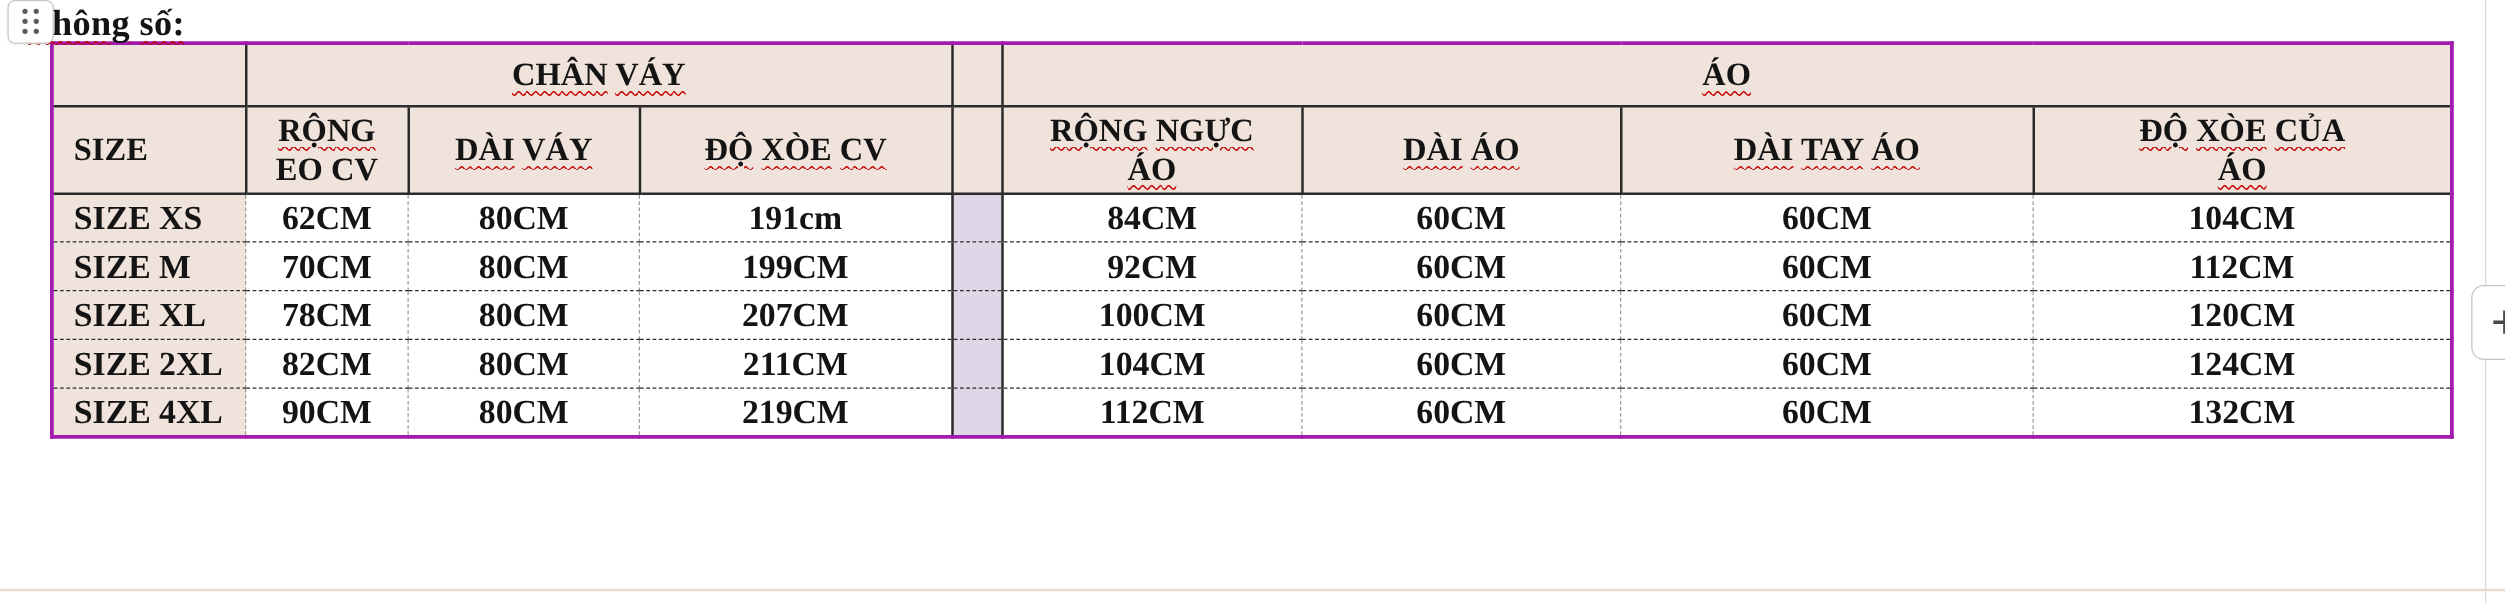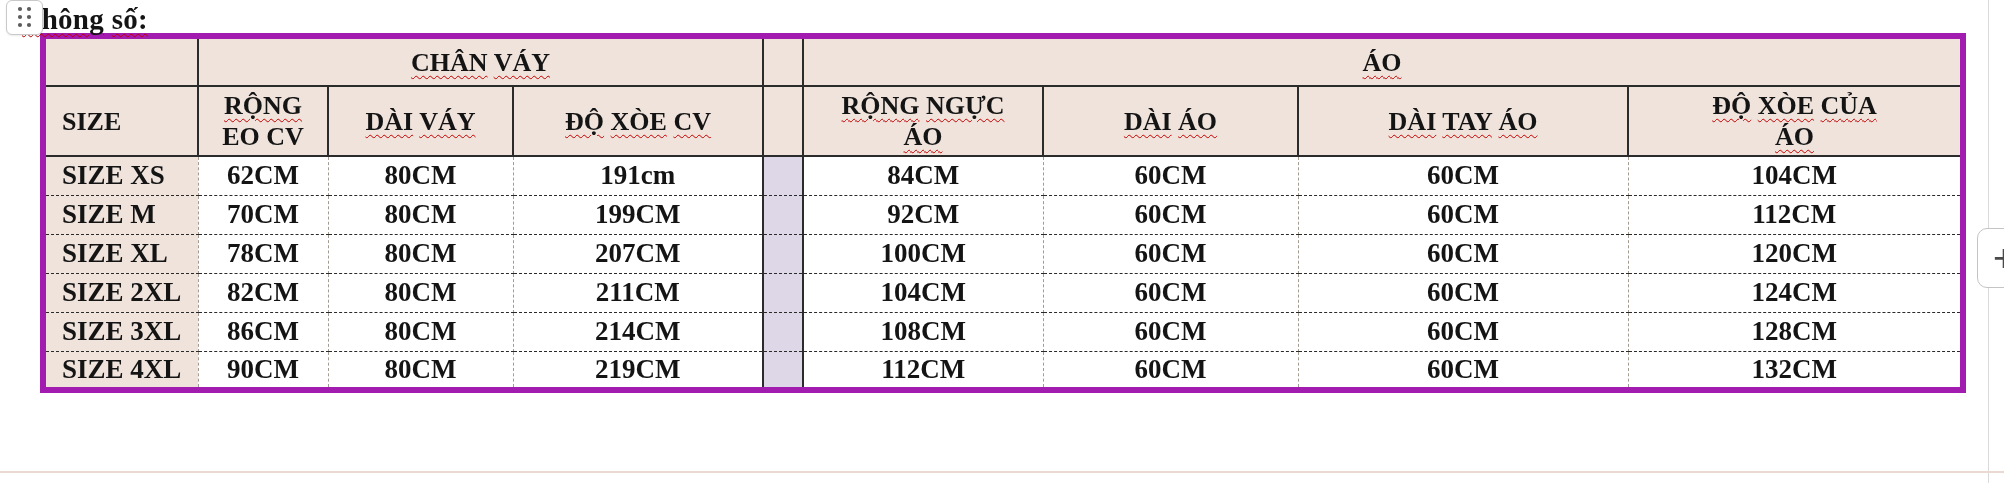--- a/index.html
+++ b/index.html
@@ -28,21 +28,21 @@
     width:37px; height:35px; background:#ffffff;
     border:1px solid #c9c9c9; border-radius:6px;
     box-shadow:0 1px 2px rgba(0,0,0,0.08);
     display:flex; align-items:center; justify-content:center;
     cursor:move;
   }
   
   #sizeTable {
     position:absolute; left:40px; top:33px;
     width:1920px; border-collapse:collapse; table-layout:fixed;
-    border:6px solid #a21caf;
+    border:3px solid #a21caf;
     font-weight:bold; text-align:center;
   }
   #sizeTable thead td {
     border:2px solid #2b2b2b;
     background:var(--header-bg,#efe3dc);
     font-size:26px; line-height:31px;
     vertical-align:middle; padding:1px 2px;
   }
   #sizeTable tr.r1 { height:50px; }
   #sizeTable tr.r2 { height:70px; }
@@ -168,31 +168,20 @@
           <td>82CM</td>
           <td>80CM</td>
           <td>211CM</td>
           <td class="spacer-cell"></td>
           <td>104CM</td>
           <td>60CM</td>
           <td>60CM</td>
           <td>124CM</td>
         </tr>
         <tr>
-          <td class="size-cell">SIZE 3XL</td>
-          <td>86CM</td>
-          <td>80CM</td>
-          <td>214CM</td>
-          <td class="spacer-cell"></td>
-          <td>108CM</td>
-          <td>60CM</td>
-          <td>60CM</td>
-          <td>128CM</td>
-        </tr>
-        <tr>
           <td class="size-cell">SIZE 4XL</td>
           <td>90CM</td>
           <td>80CM</td>
           <td>219CM</td>
           <td class="spacer-cell"></td>
           <td>112CM</td>
           <td>60CM</td>
           <td>60CM</td>
           <td>132CM</td>
         </tr>

